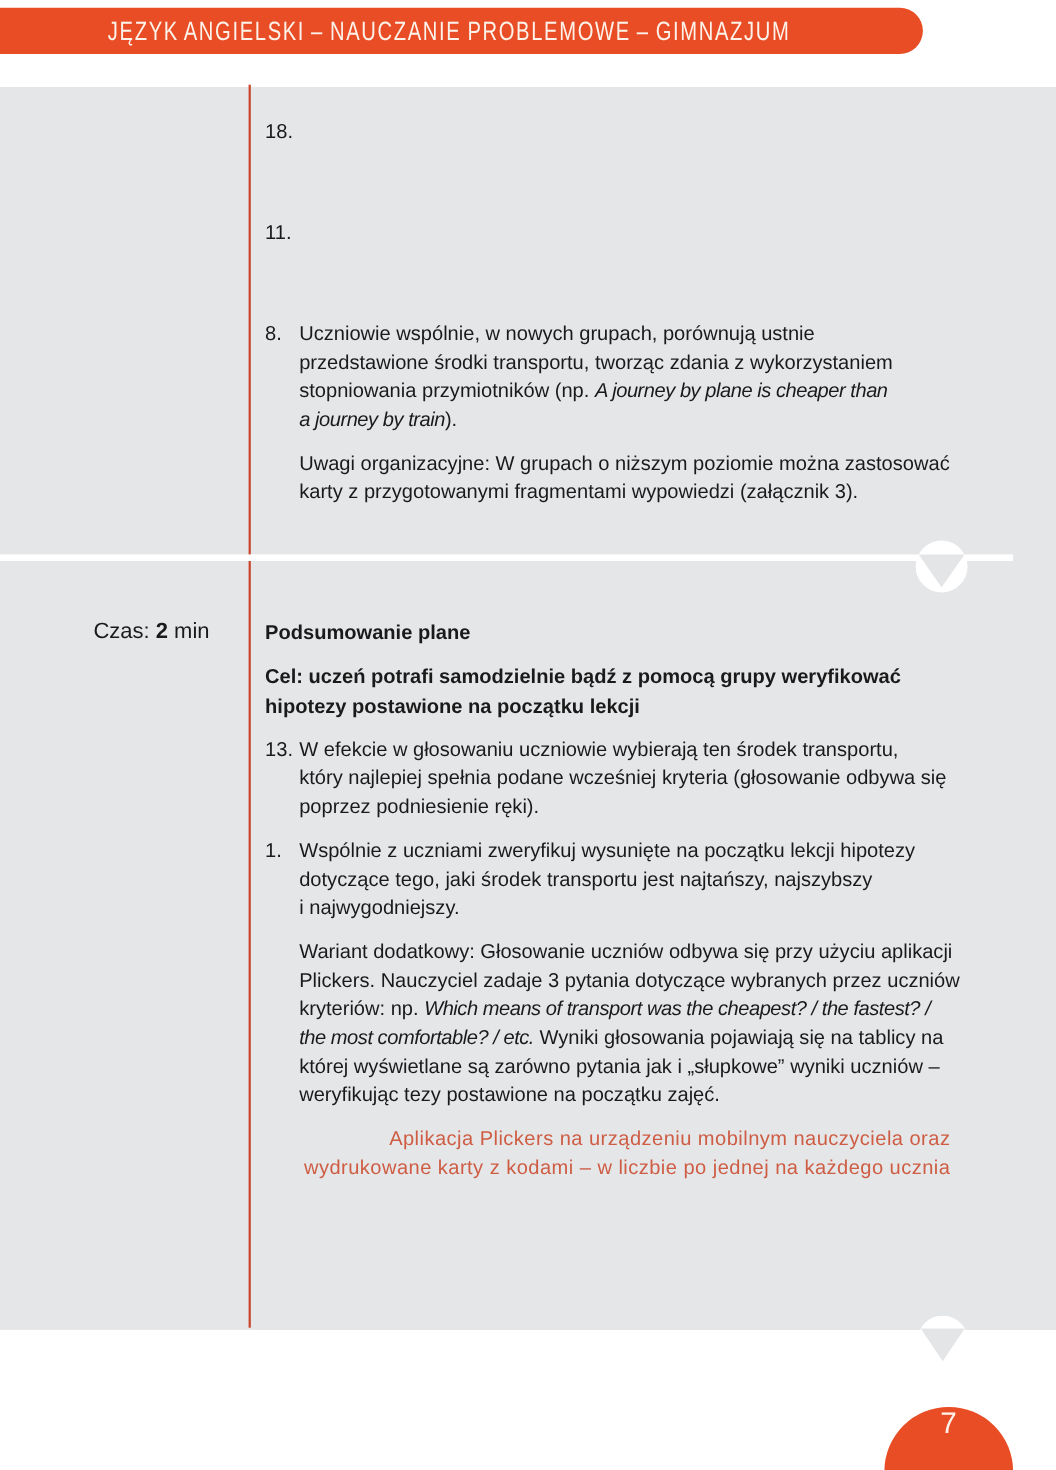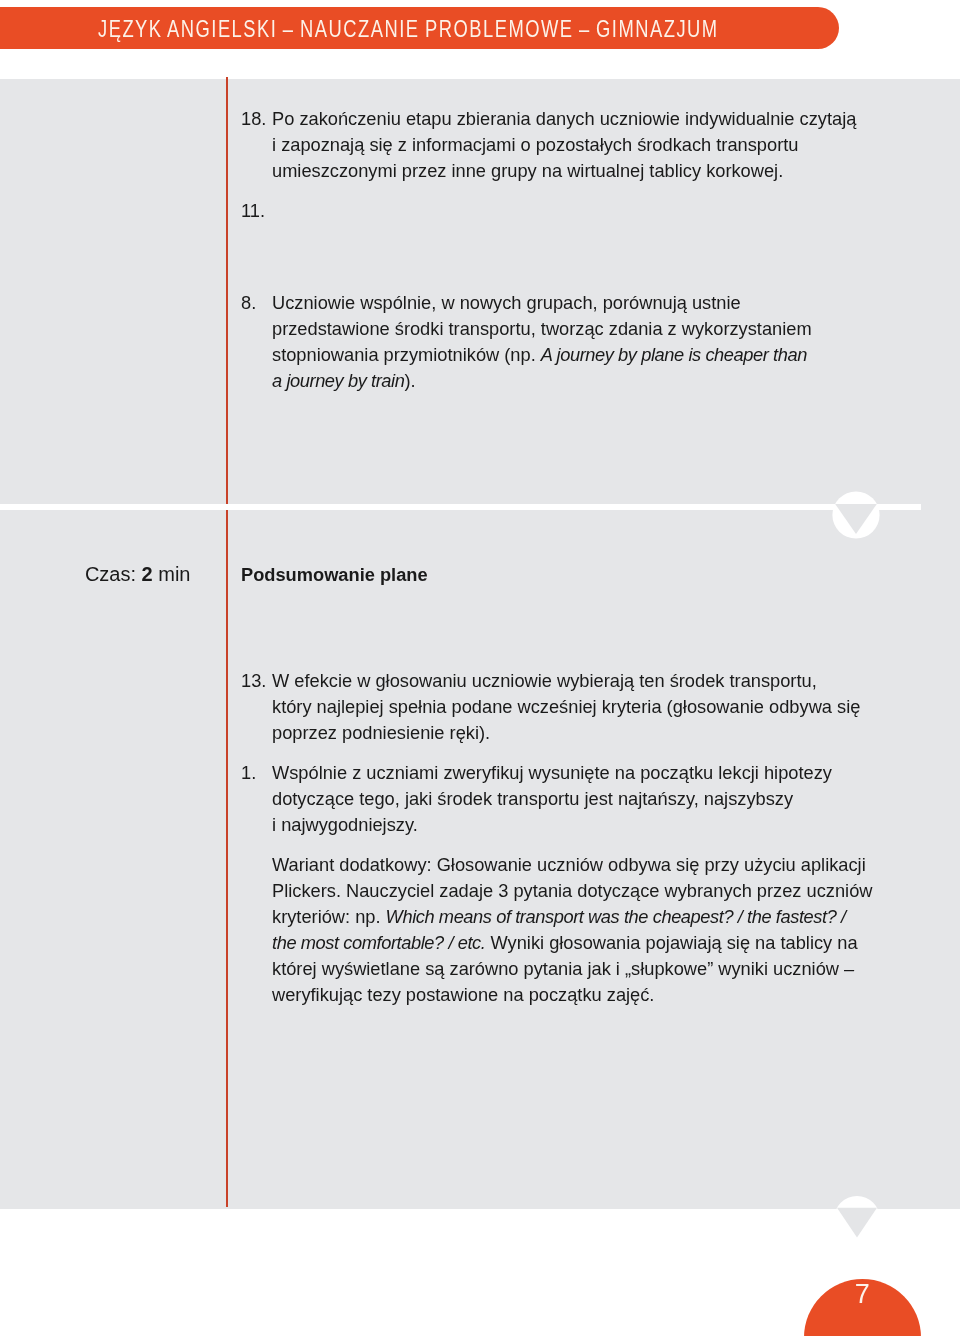--- a/index.html
+++ b/index.html
@@ -111,34 +111,36 @@
 
   <svg class="bottom-marker" viewBox="0 0 46 46">
     <circle cx="23" cy="23" r="23" fill="#ffffff"></circle>
     <path d="M3 11.8 L43 11.8 L23 41.6 Z" fill="#E4E5E7"></path>
   </svg>
 
   <div class="page-bubble"></div>
   <div class="page-num">7</div>
 
   <div class="num" style="top:105.5px">18.</div>
-  <div class="para" style="top:105.5px">Po zakończeniu etapu zbierania danych uczniowie indywidualnie czytają<br>i zapoznają się z informacjami o pozostałych środkach transportu<br>umieszczonymi przez inne grupy na wirtualnej tablicy korkowej.</div>
 
   <div class="num" style="top:197.5px">11.</div>
 
   <div class="num" style="top:289.5px">8.</div>
   <div class="para" style="top:289.5px">Uczniowie wspólnie, w nowych grupach, porównują ustnie<br>przedstawione środki transportu, tworząc zdania z wykorzystaniem<br>stopniowania przymiotników (np. <i>A journey by plane is cheaper than</i><br><i>a journey by train</i>).</div>
 
+  <div class="para" style="top:407.5px">Uwagi organizacyjne: W grupach o niższym poziomie można zastosować<br>karty z przygotowanymi fragmentami wypowiedzi (załącznik 3).</div>
 
   <div class="side-time" style="top:561px"><span>Czas: </span><b>2</b><span> min</span></div>
 
   <div class="bold-head" style="top:561px">Podsumowanie plane</div>
+  <div class="bold-head" style="top:600.5px">Cel: uczeń potrafi samodzielnie bądź z pomocą grupy weryfikować<br>hipotezy postawione na początku lekcji</div>
 
   <div class="num" style="top:668px">13.</div>
   <div class="para" style="top:668px">W efekcie w głosowaniu uczniowie wybierają ten środek transportu,<br>który najlepiej spełnia podane wcześniej kryteria (głosowanie odbywa się<br>poprzez podniesienie ręki).</div>
 
   <div class="num" style="top:760px">1.</div>
   <div class="para" style="top:760px">Wspólnie z uczniami zweryfikuj wysunięte na początku lekcji hipotezy<br>dotyczące tego, jaki środek transportu jest najtańszy, najszybszy<br>i najwygodniejszy.</div>
 
   <div class="para" style="top:852px">Wariant dodatkowy: Głosowanie uczniów odbywa się przy użyciu aplikacji<br>Plickers. Nauczyciel zadaje 3 pytania dotyczące wybranych przez uczniów<br>kryteriów: np. <i>Which means of transport was the cheapest? / the fastest? /</i><br><i>the most comfortable? / etc.</i> Wyniki głosowania pojawiają się na tablicy na<br>której wyświetlane są zarówno pytania jak i „słupkowe” wyniki uczniów –<br>weryfikując tezy postawione na początku zajęć.</div>
 
+  <div class="orange-note" style="top:1022px">Aplikacja Plickers na urządzeniu mobilnym nauczyciela oraz<br>wydrukowane karty z kodami – w liczbie po jednej na każdego ucznia</div>
 
 </div>
 
 </body></html>

